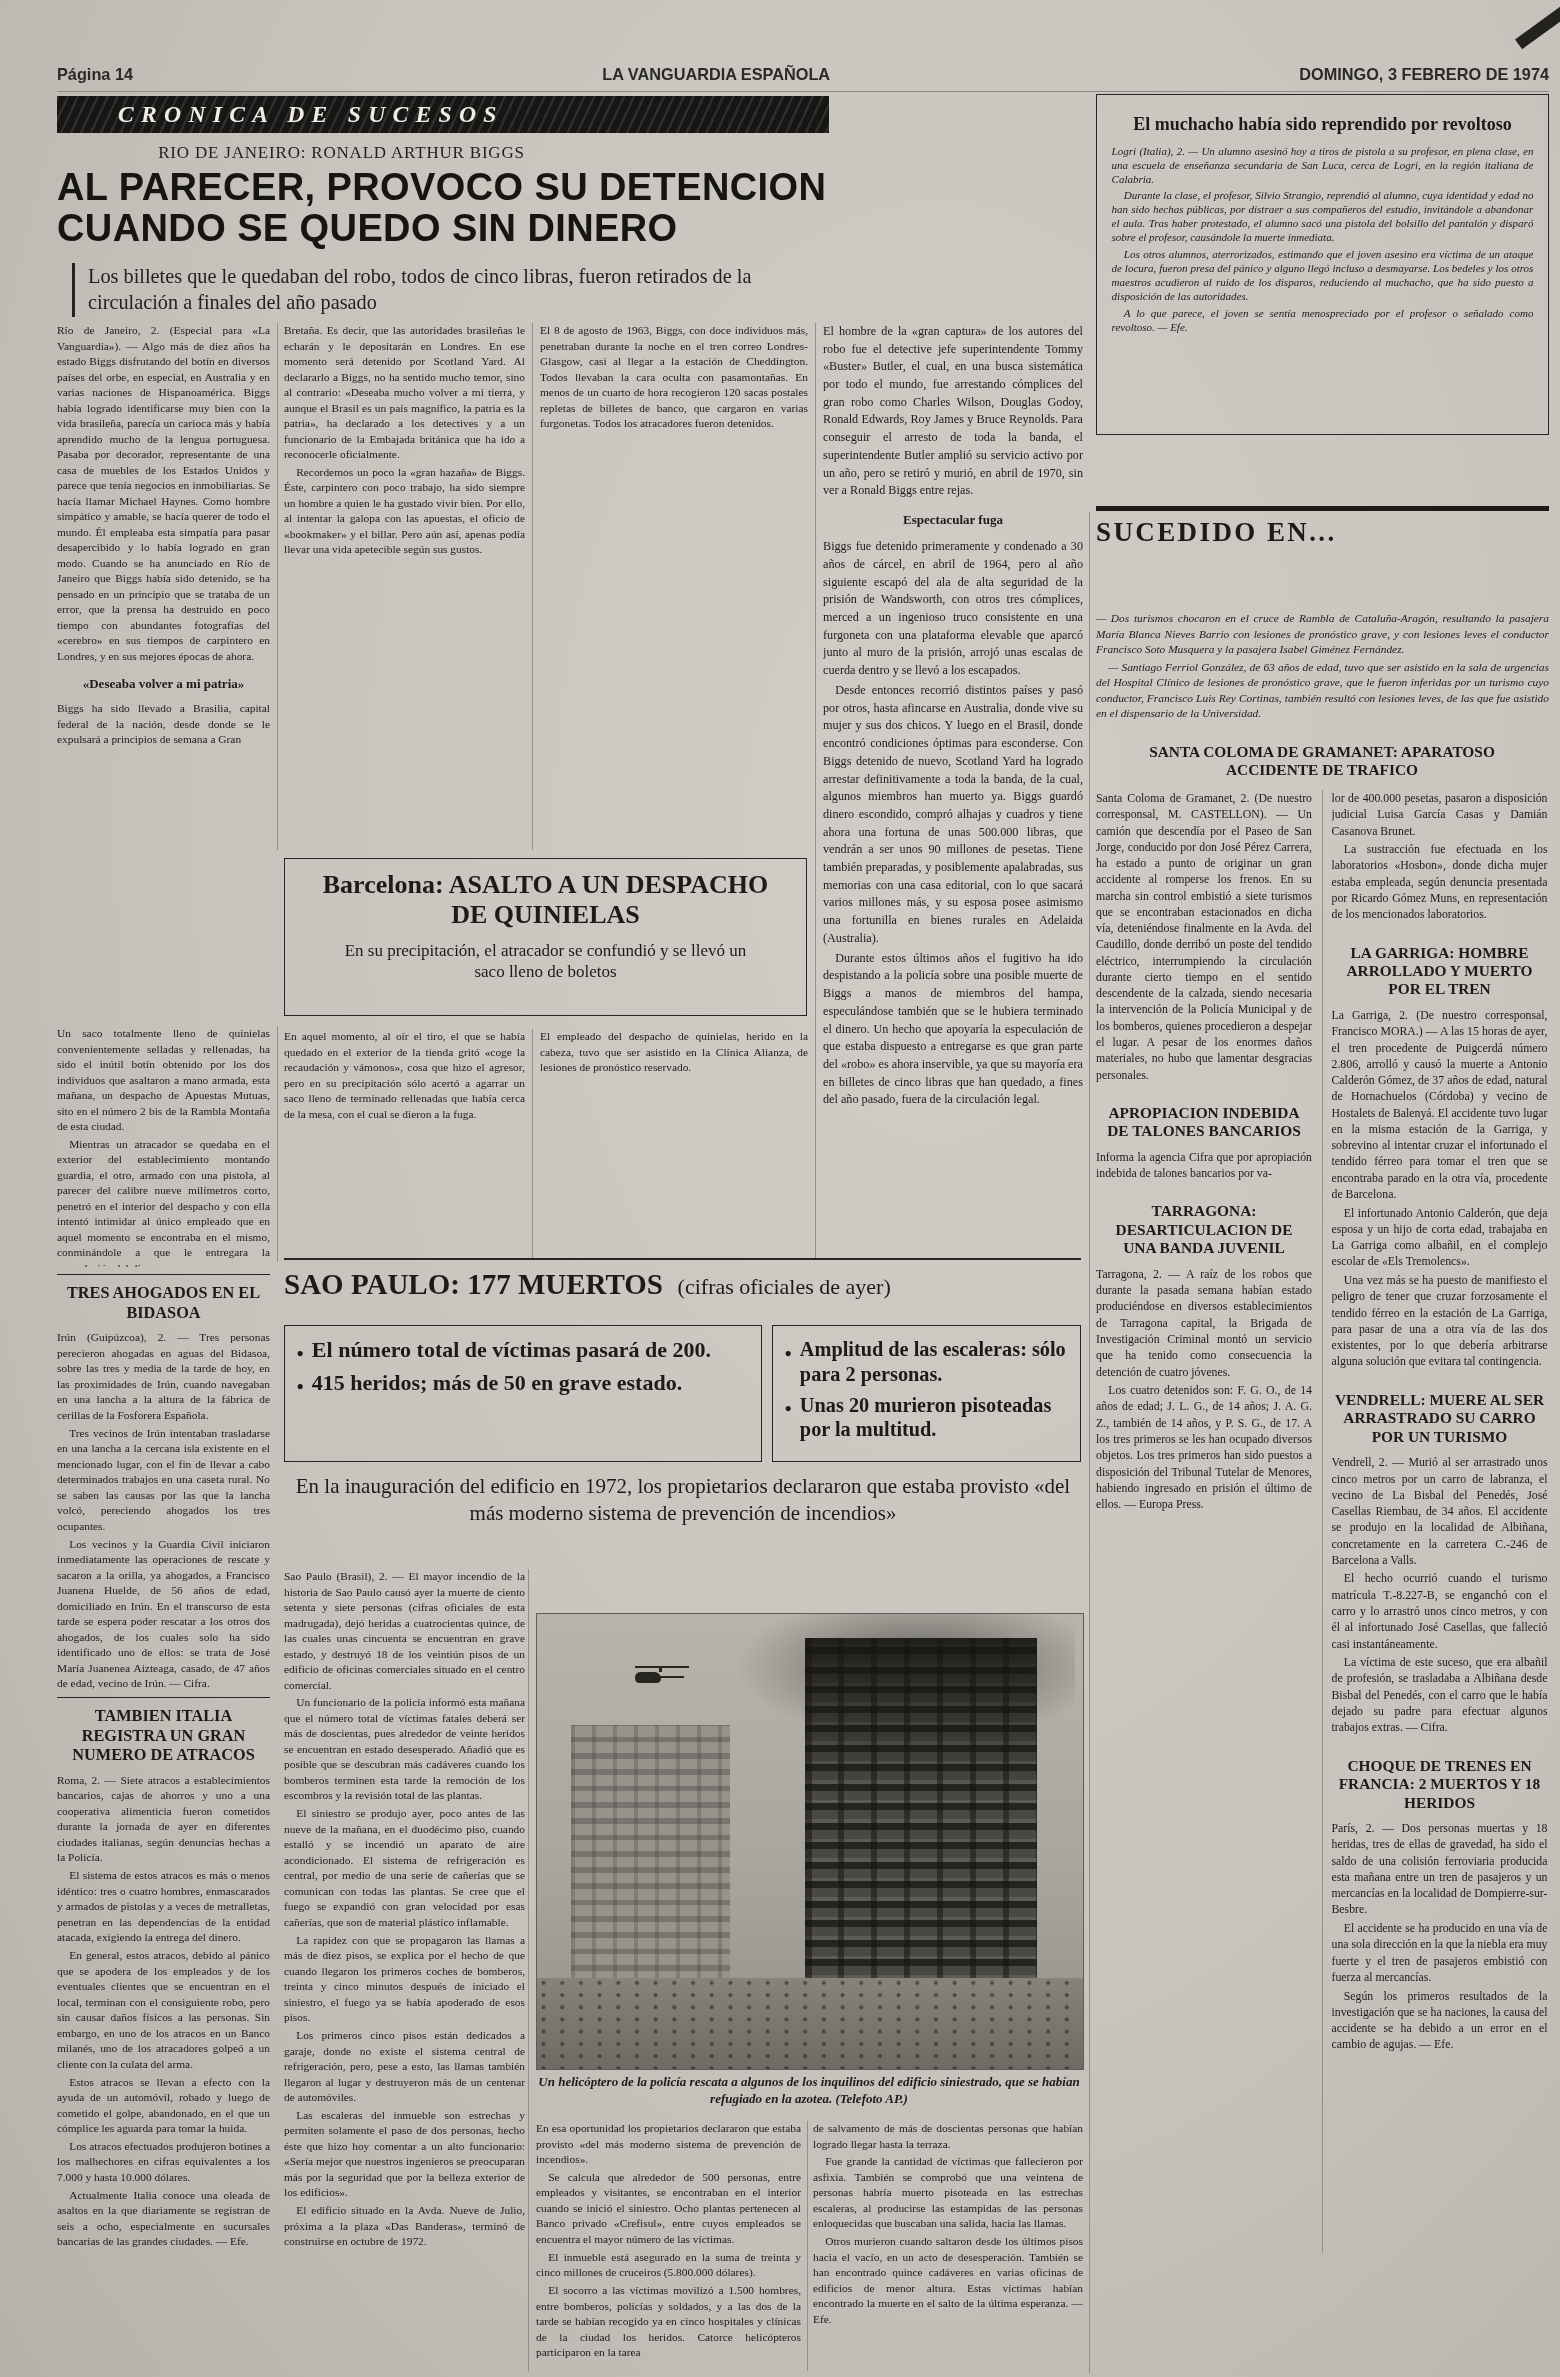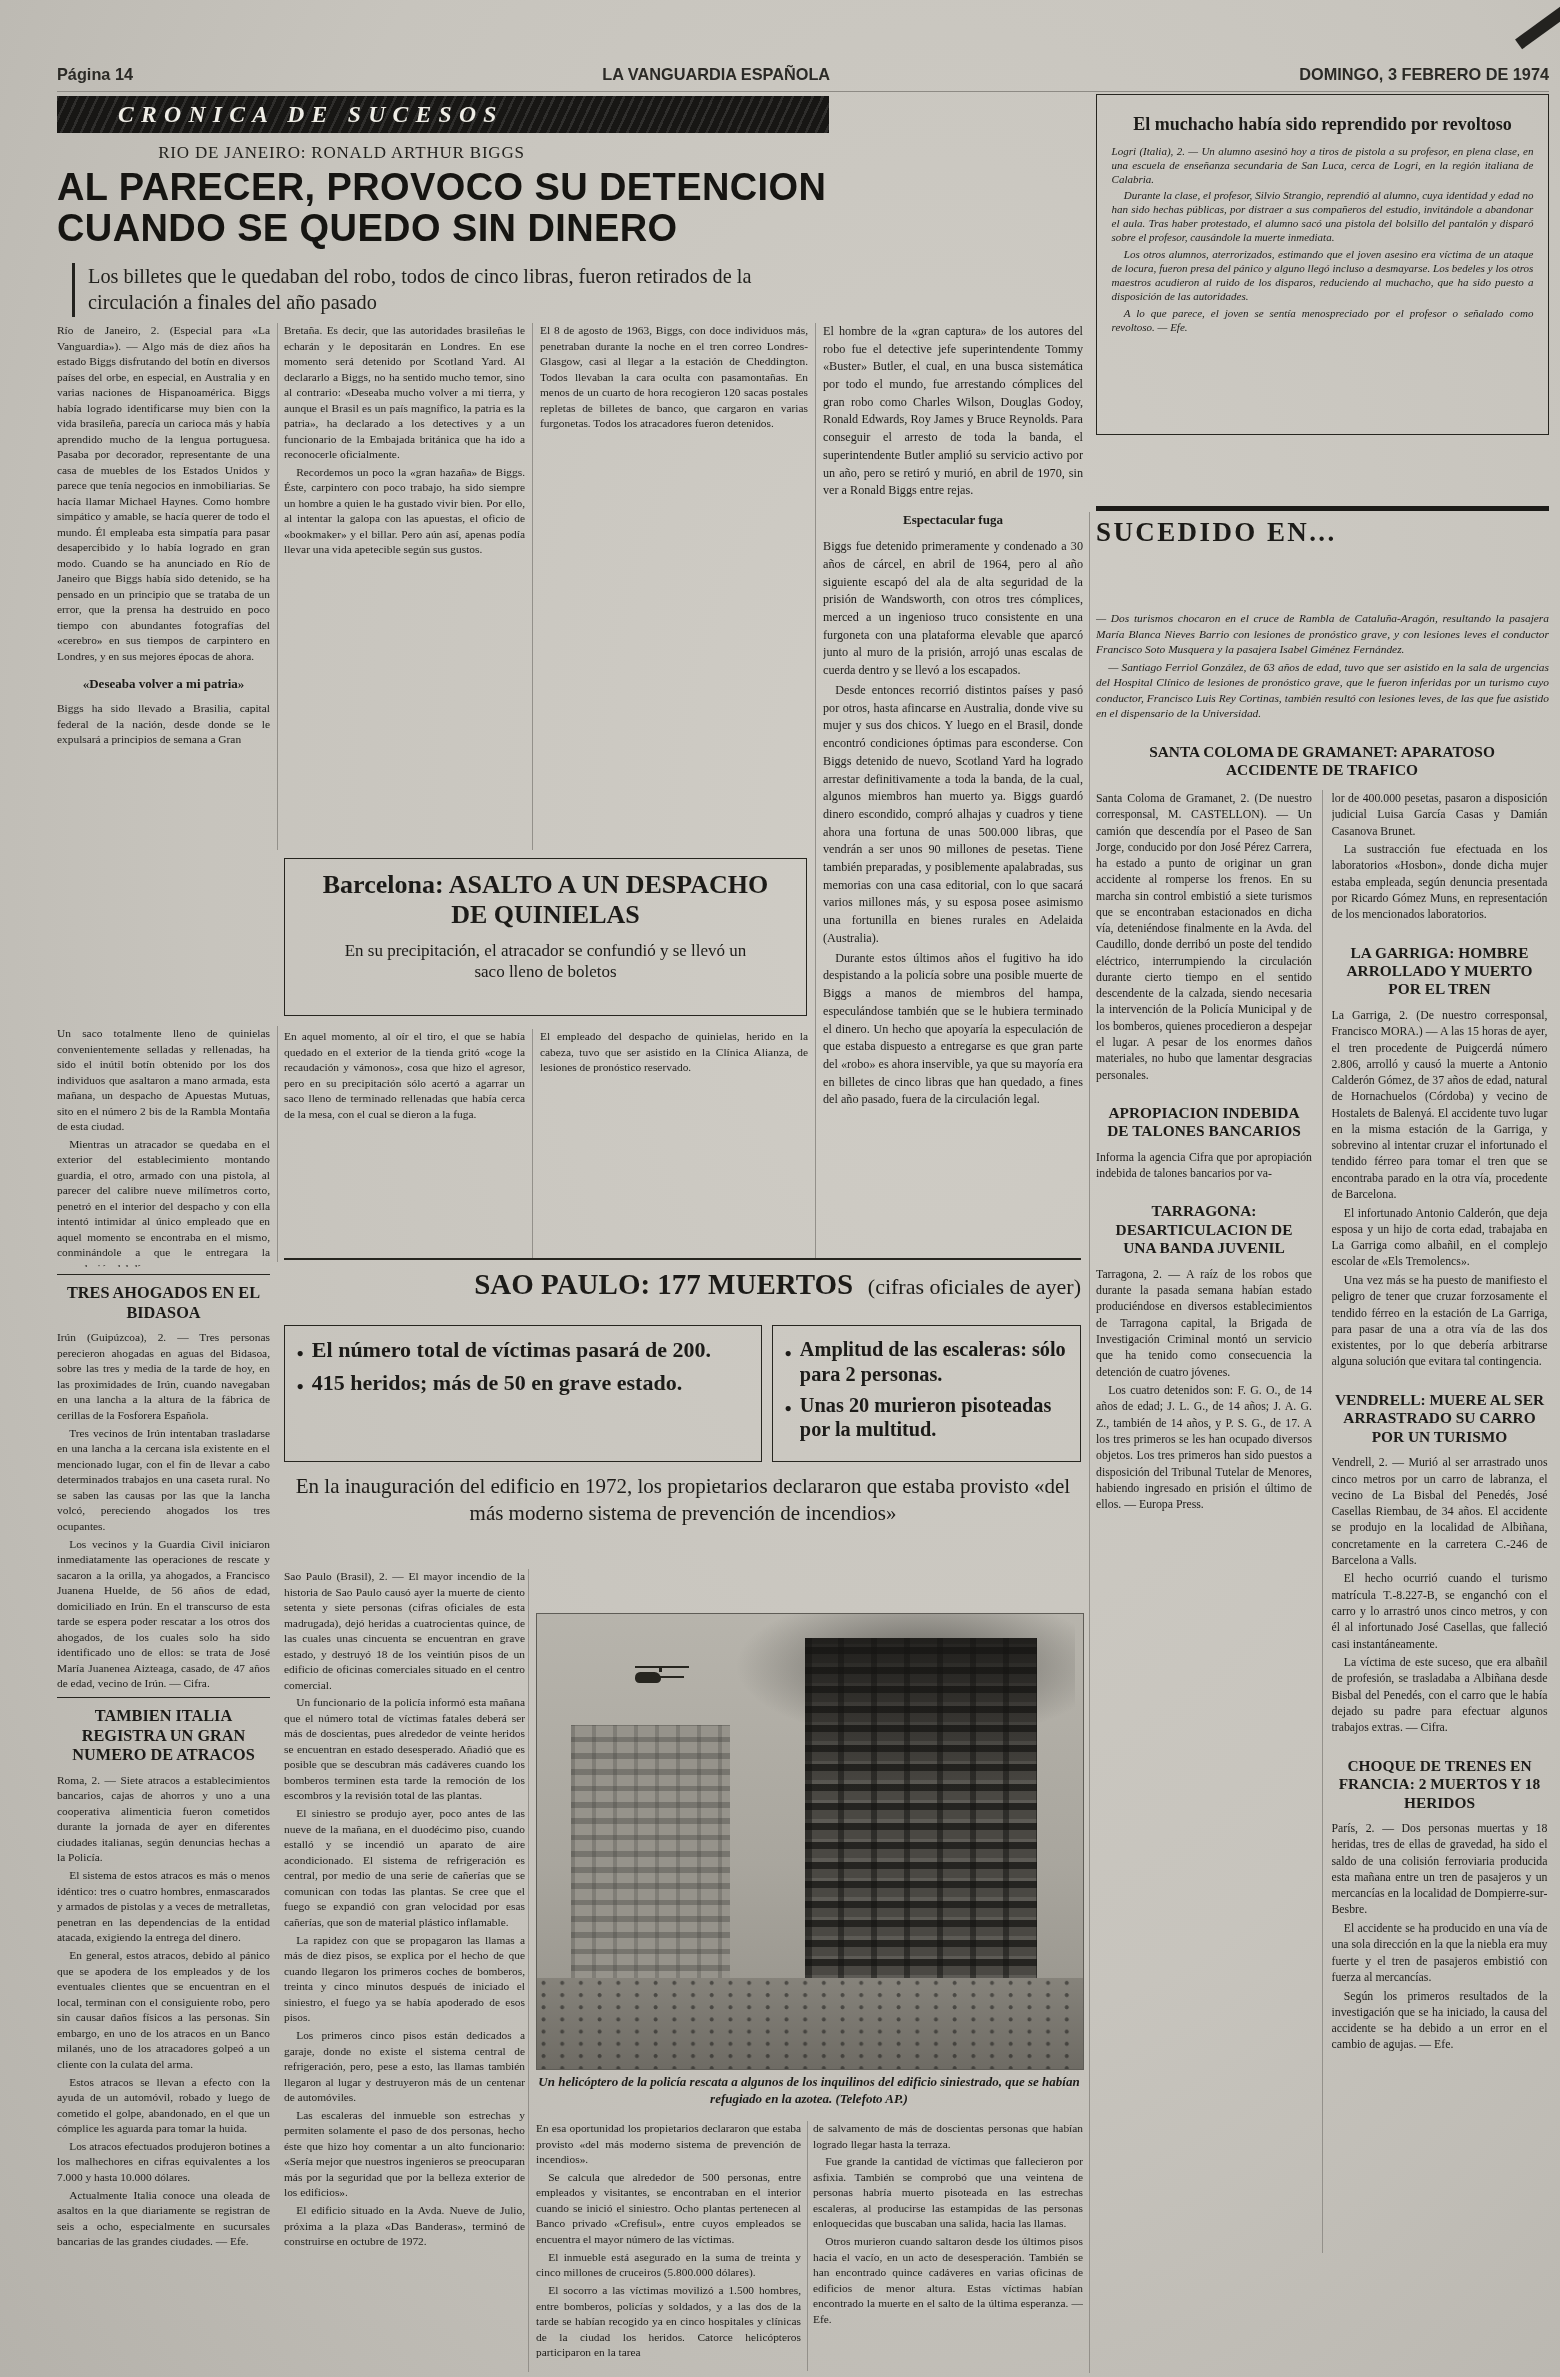--- a/index.html
+++ b/index.html
@@ -49,21 +49,21 @@
 
   
   .col-article{width:213px;}
   .col-article .head{border-top:1.6px solid #26251f;padding-top:8.1px;font-weight:bold;font-size:16.3px;
                      line-height:1.2;text-align:center;margin:0 0 8.1px 0;}
   #bidasoa{left:57px;top:1274px;height:416px;}
   #italia{left:57px;top:1697px;height:676px;}
 
   
   #sp-rule{left:284px;top:1258px;width:797px;height:1.6px;background:#26251f;}
-  #sp-head{left:284px;top:1268px;width:797px;height:42px;text-align:right;}
+  #sp-head{left:284px;top:1268px;width:797px;height:42px;text-align:left;}
   #sp-head .big{font-weight:bold;font-size:29px;}
   #sp-head .small{font-size:22px;margin-left:11.4px;}
   .sp-box{border:1.6px solid #26251f;box-sizing:border-box;padding:11.4px 11.4px;}
   #sp-box1{left:284px;top:1325px;width:478px;height:137px;}
   #sp-box2{left:772px;top:1325px;width:309px;height:137px;}
   .bullet-item{display:flex;margin-bottom:6.5px;}
   .bullet-item .dot{font-size:12.2px;line-height:1;padding-top:9.8px;margin-right:8.1px;}
   #sp-box1 .bullet-item .txt{font-weight:bold;font-size:22px;line-height:1.2;}
   #sp-box2 .bullet-item .txt{font-weight:bold;font-size:20.3px;line-height:1.2;}
   #sp-headline{left:293px;top:1473px;width:780px;height:88px;text-align:center;font-size:21px;line-height:1.3;color:#1d1c18;}
@@ -343,21 +343,21 @@
       <h4 class="sb-head">VENDRELL: MUERE AL SER ARRASTRADO SU CARRO POR UN TURISMO</h4>
       <div class="paras sb-body">
           <p>Vendrell, 2. — Murió al ser arrastrado unos cinco metros por un carro de labranza, el vecino de La Bisbal del Penedés, José Casellas Riembau, de 34 años. El accidente se produjo en la localidad de Albiñana, concretamente en la carretera C.-246 de Barcelona a Valls.</p>
           <p>El hecho ocurrió cuando el turismo matrícula T.-8.227-B, se enganchó con el carro y lo arrastró unos cinco metros, y con él al infortunado José Casellas, que falleció casi instantáneamente.</p>
           <p>La víctima de este suceso, que era albañil de profesión, se trasladaba a Albiñana desde Bisbal del Penedés, con el carro que le había dejado su padre para efectuar algunos trabajos extras. — Cifra.</p>
         </div>
       <h4 class="sb-head">CHOQUE DE TRENES EN FRANCIA: 2 MUERTOS Y 18 HERIDOS</h4>
       <div class="paras sb-body">
           <p>París, 2. — Dos personas muertas y 18 heridas, tres de ellas de gravedad, ha sido el saldo de una colisión ferroviaria producida esta mañana entre un tren de pasajeros y un mercancías en la localidad de Dompierre-sur-Besbre.</p>
           <p>El accidente se ha producido en una vía de una sola dirección en la que la niebla era muy fuerte y el tren de pasajeros embistió con fuerza al mercancías.</p>
-          <p>Según los primeros resultados de la investigación que se ha iniciado, la causa del accidente se ha debido a un error en el cambio de agujas. — Efe.</p>
+          <p>Según los primeros resultados de la investigación que se ha naciones, la causa del accidente se ha debido a un error en el cambio de agujas. — Efe.</p>
         </div>
     </div>
   </div>
   <div id="main-sb-rule" class="vrule"></div>
   <div id="sb-mid-rule" class="vrule"></div>
 
 </div>
 
 
 </body></html>

